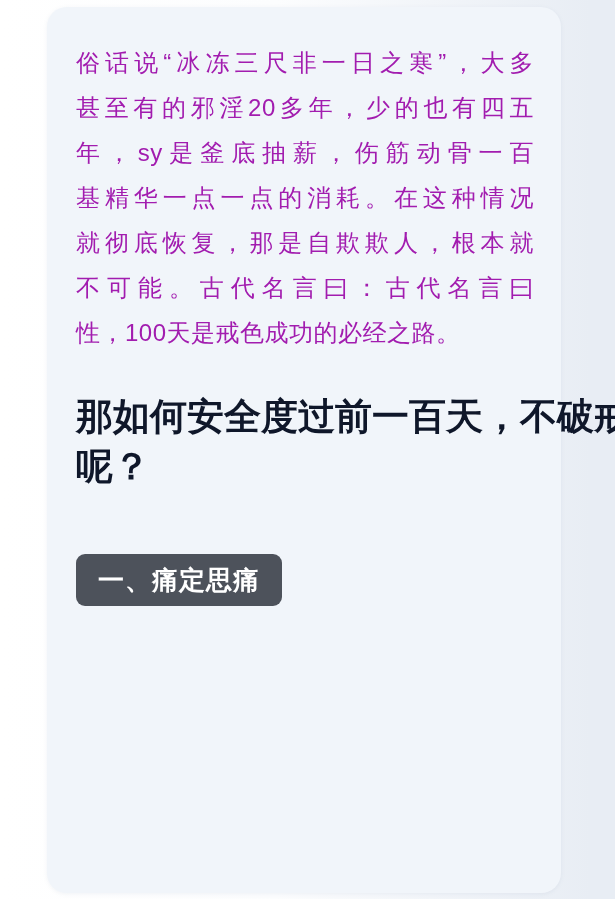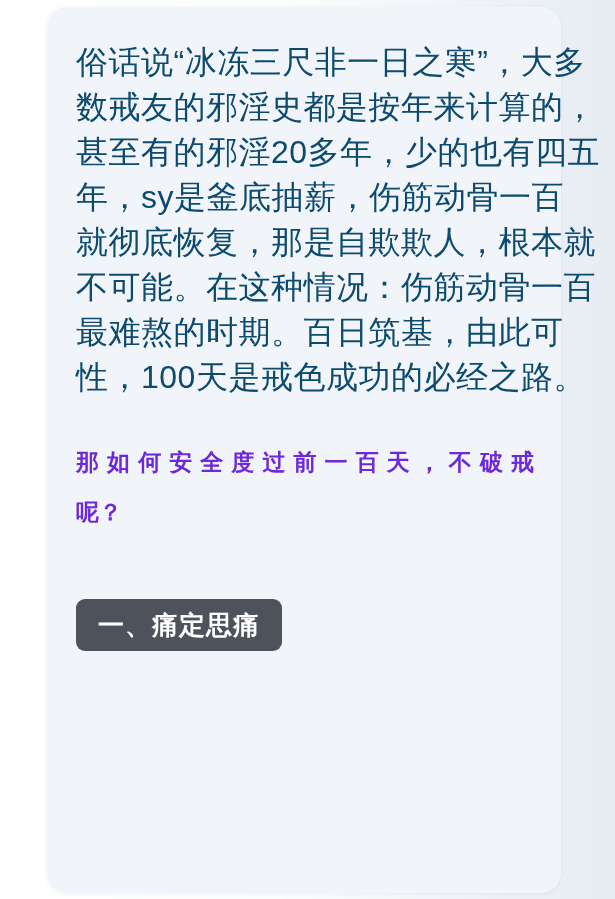--- a/index.html
+++ b/index.html
@@ -20,39 +20,39 @@
     width: 514px;
     height: 886px;
     background: #f1f5fa;
     border-radius: 20px;
     box-shadow: 0 1px 4px rgba(120,140,170,0.10);
   }
   .card-inner {
     padding: 33px 27px 0 29px;
   }
   .body-text .line {
-    font-size: 32px;
+    font-size: 24px;
     line-height: 45px;
-    color: #0c4a6e;
+    color: #a21caf;
     letter-spacing: 0.5px;
     text-align: justify;
     text-align-last: justify;
     white-space: nowrap;
   }
   .body-text .line:last-child {
     text-align-last: left;
   }
   .highlight {
     margin-top: 37px;
   }
   .highlight .line {
-    font-size: 23px;
+    font-size: 37px;
     font-weight: 700;
     line-height: 50px;
-    color: #6d28d9;
+    color: #0f172a;
     text-align: justify;
     text-align-last: justify;
     white-space: nowrap;
   }
   .highlight .line:last-child {
     text-align-last: left;
   }
   .section-banner {
     display: inline-block;
     margin-top: 62px;
@@ -69,26 +69,25 @@
 </style>
 </head>
 <body>
 
 <div class="page">
   <div class="card">
     <div class="card-inner">
 
       <div class="body-text">
           <div class="line">俗话说“冰冻三尺非一日之寒”，大多</div>
-          <div class="line">数戒友的邪淫史都是按年来计算的，</div>
           <div class="line">甚至有的邪淫20多年，少的也有四五</div>
           <div class="line">年，sy是釜底抽薪，伤筋动骨一百</div>
+          <div class="line">基精华一点一点的消耗。在这种情况</div>
           <div class="line">就彻底恢复，那是自欺欺人，根本就</div>
-          <div class="line">不可能。在这种情况：伤筋动骨一百</div>
-          <div class="line">最难熬的时期。百日筑基，由此可</div>
+          <div class="line">不可能。古代名言曰：古代名言曰</div>
           <div class="line">性，100天是戒色成功的必经之路。</div>
         </div>
 
       <div class="highlight">
           <div class="line">那如何安全度过前一百天，不破戒</div>
           <div class="line">呢？</div>
         </div>
 
       <div class="section-banner">
         <span>一、痛定思痛</span>

